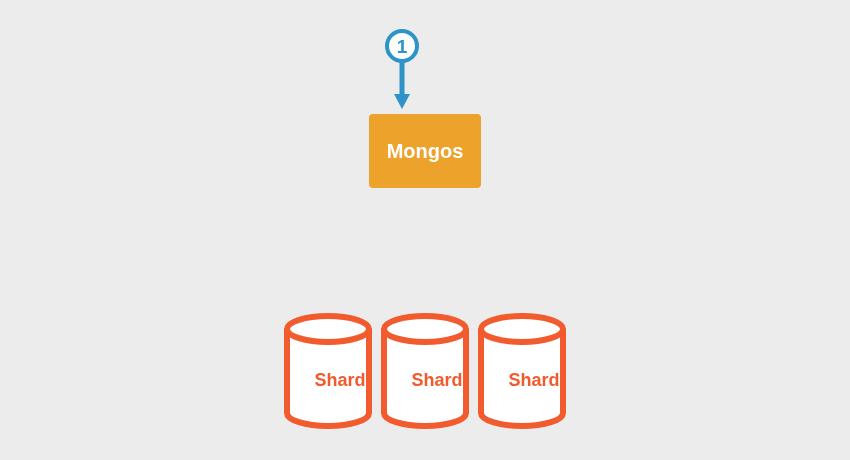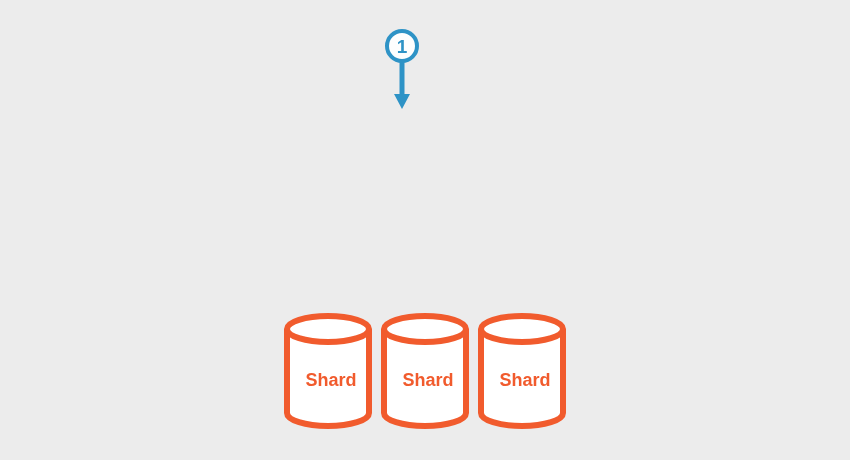--- a/index.html
+++ b/index.html
@@ -85,21 +85,21 @@
     height: 118px;
   }
   .shard .cyl-shape {
     fill: var(--shard-fill);
     stroke: var(--shard-stroke);
     stroke-width: 6;
     stroke-linejoin: round;
   }
   .shard-label {
     position: absolute;
-    left: 3px;
+    left: 12px;
     top: 0;
     width: 100%;
     height: 100%;
     display: flex;
     align-items: center;
     justify-content: center;
     padding-top: 16px;
     color: var(--shard-text);
     font-size: 18px;
     font-weight: bold;
@@ -115,20 +115,23 @@
 
   <div class="step-badge">
     <span>1</span>
   </div>
 
   <svg class="arrow-down" viewBox="0 0 20 48">
     <line x1="10" y1="0" x2="10" y2="34"></line>
     <polygon points="2,32 18,32 10,47"></polygon>
   </svg>
 
+  <div class="router">
+    <span>Mongos</span>
+  </div>
 
   <div class="shard shard-1">
     <svg viewBox="0 0 88 118">
       <path class="cyl-shape" d="M3,16 V100 a41,13 0 0 0 82,0 V16"></path>
       <ellipse class="cyl-shape" cx="44" cy="16" rx="41" ry="13"></ellipse>
     </svg>
     <span class="shard-label">Shard</span>
   </div>
 
   <div class="shard shard-2">

